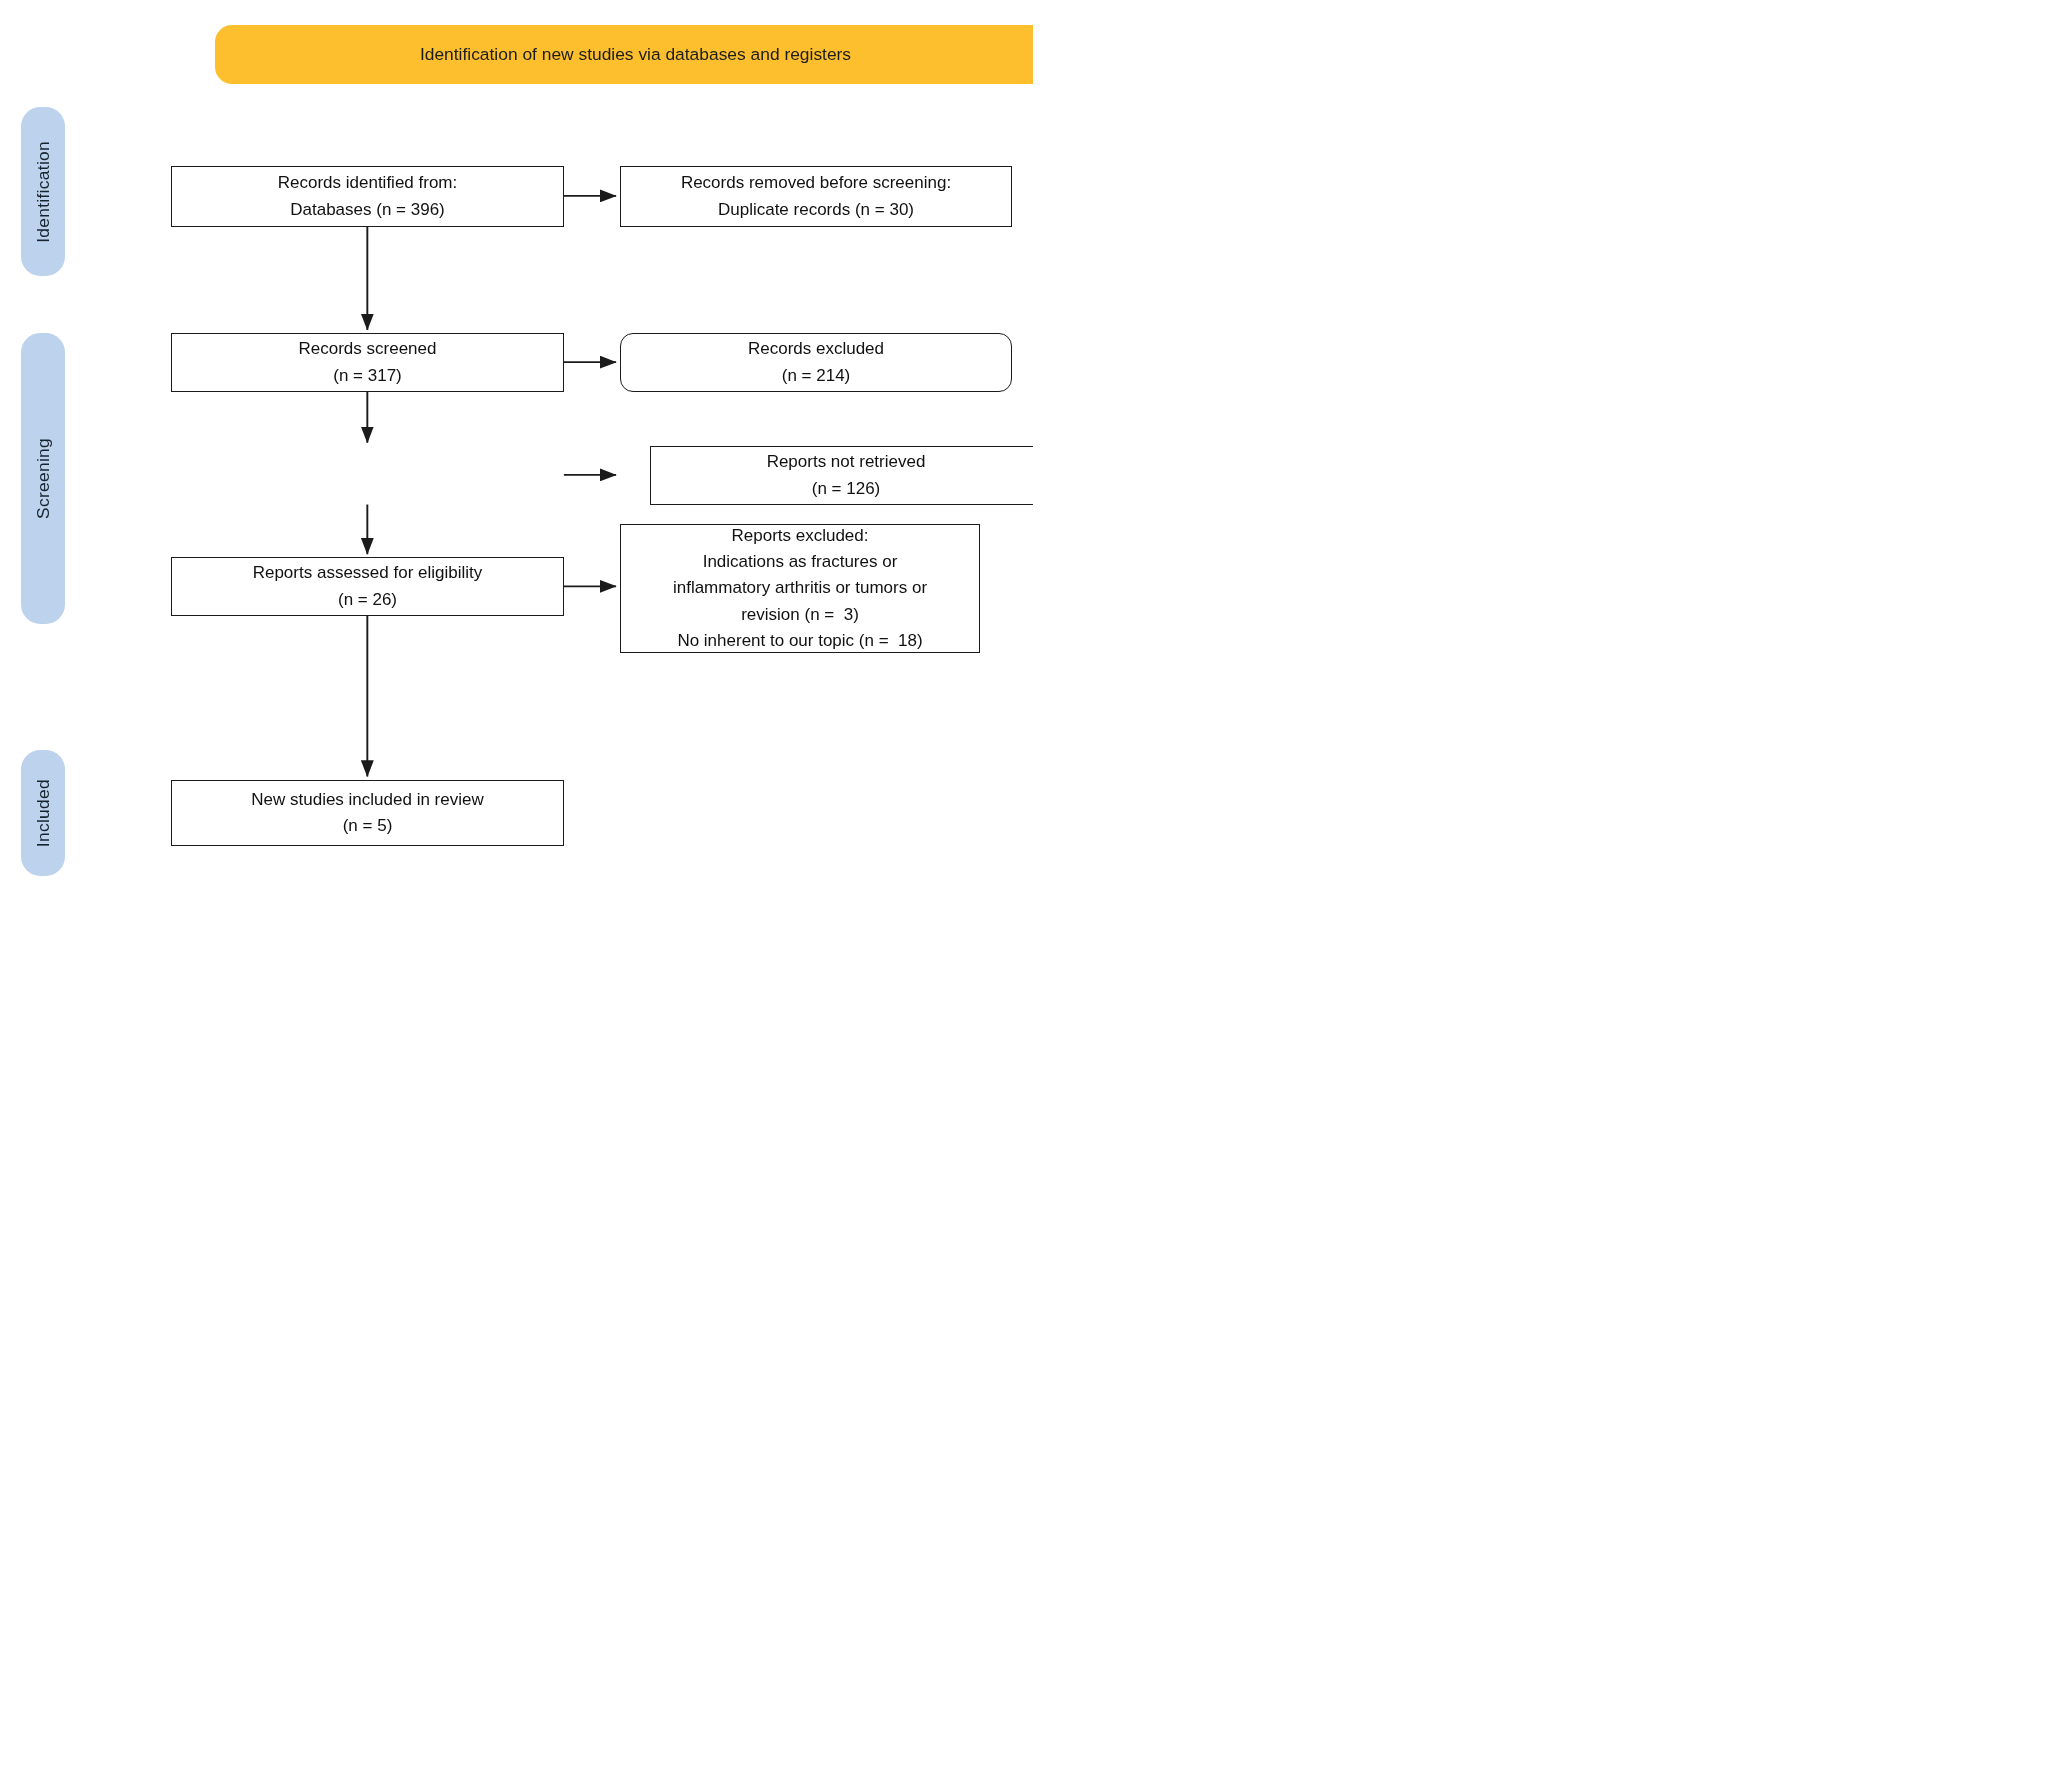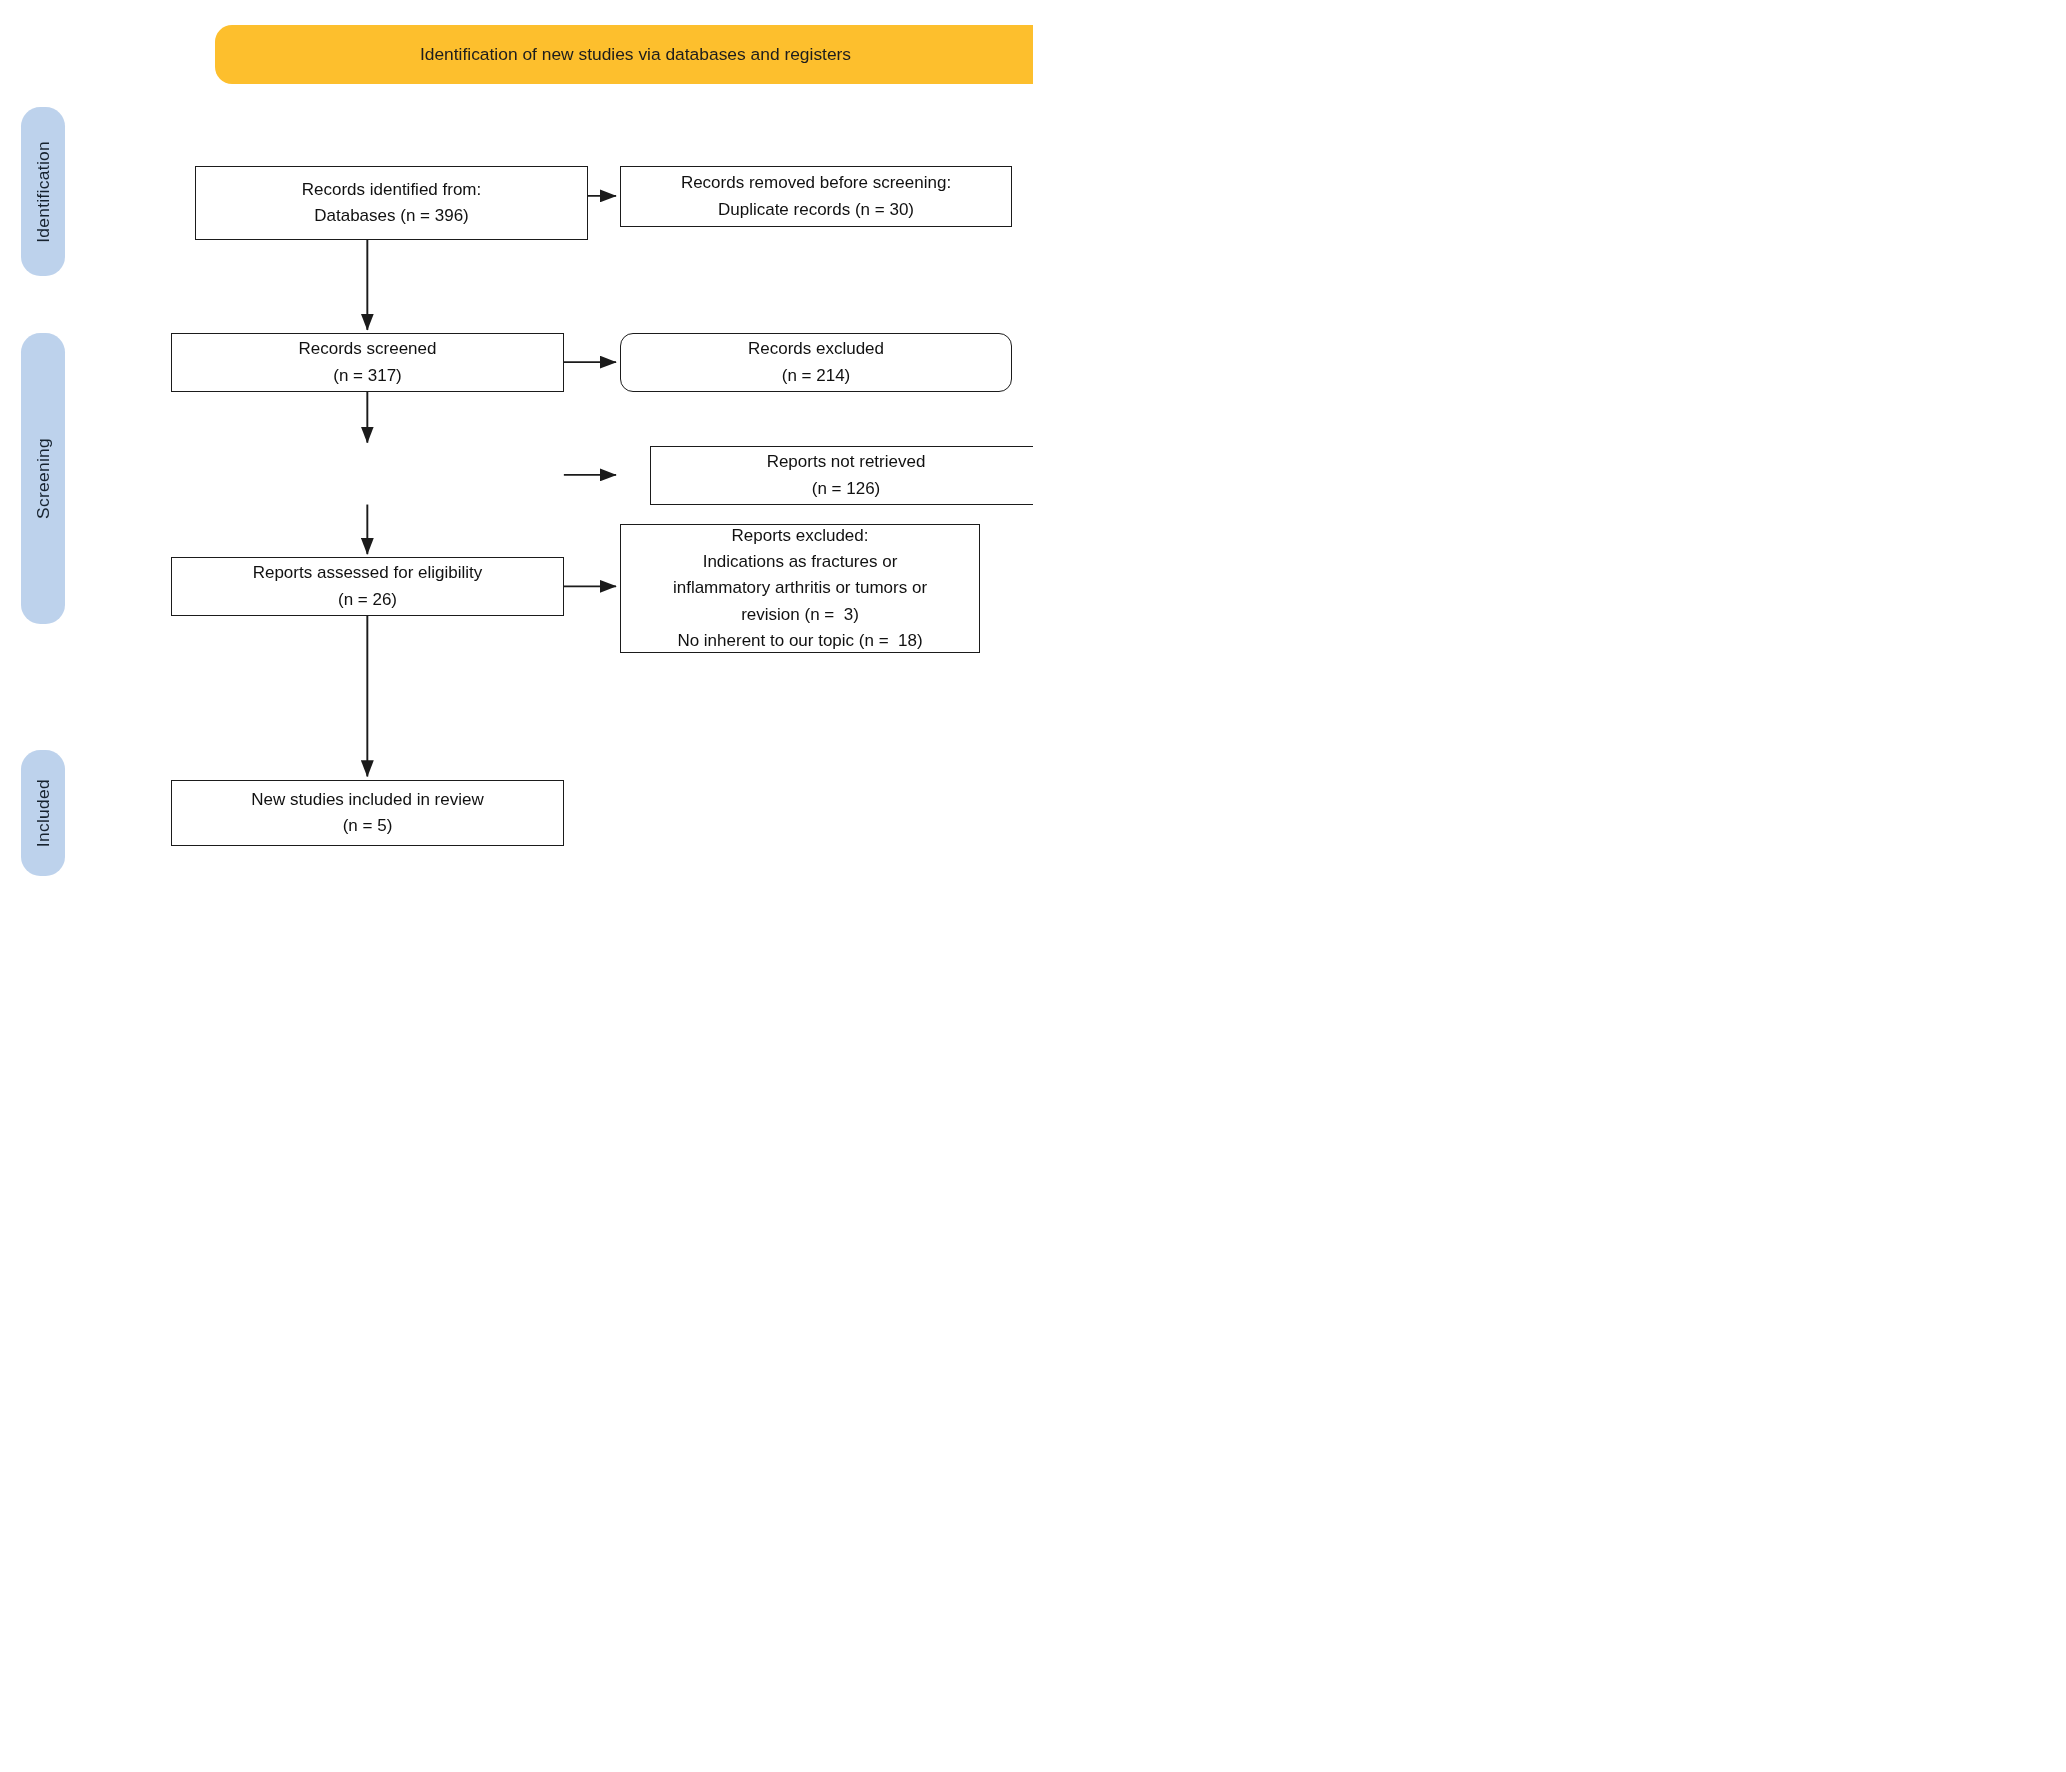--- a/index.html
+++ b/index.html
@@ -65,21 +65,21 @@
   }
   .box-text {
     display: block;
     width: 100%;
     text-align: center;
     font-size: 17px;
     line-height: 1.55;
     white-space: pre-wrap;
     color: #111111;
   }
-  #box-records-identified    { left: 171px; top: 166px;  width: 393px; height: 74px; margin-left: 24px; }
+  #box-records-identified    { left: 171px; top: 166px;  width: 393px; height: 61px; }
   #box-records-removed       { left: 620px; top: 166px;  width: 392px; height: 61px; justify-content: center; }
   #box-records-screened      { left: 171px; top: 333px;  width: 393px; height: 59px; }
   #box-records-excluded      { left: 620px; top: 333px;  width: 392px; height: 59px; border-radius: 13px; }
   #box-reports-sought        { left: 171px; top: 446px;  width: 393px; height: 59px; }
   #box-reports-not-retrieved { left: 620px; top: 446px;  width: 392px; height: 59px; margin-left: 30px; }
   #box-reports-assessed      { left: 171px; top: 557px;  width: 393px; height: 59px; }
   #box-reports-excluded      { left: 620px; top: 524px;  width: 360px; height: 129px; }
   #box-new-studies           { left: 171px; top: 780px; width: 393px; height: 66px; align-items: center; }
   .arrows {
     position: absolute;

